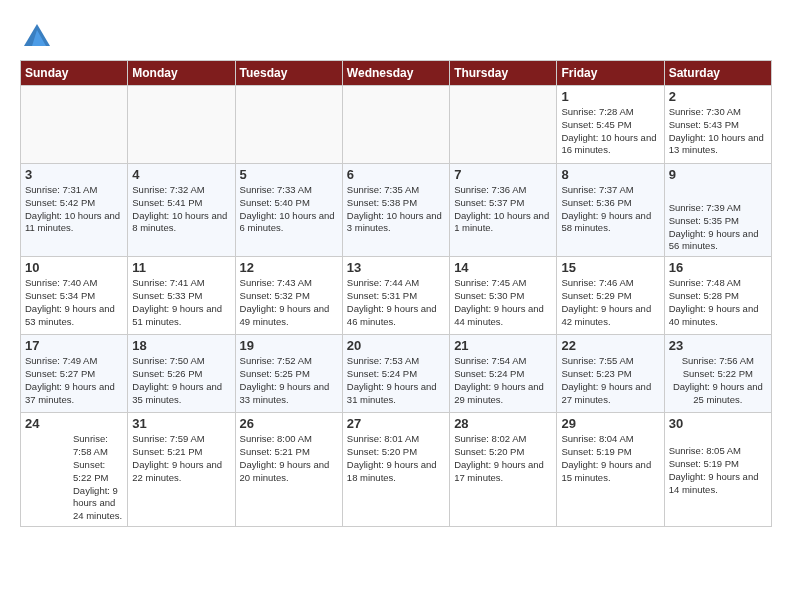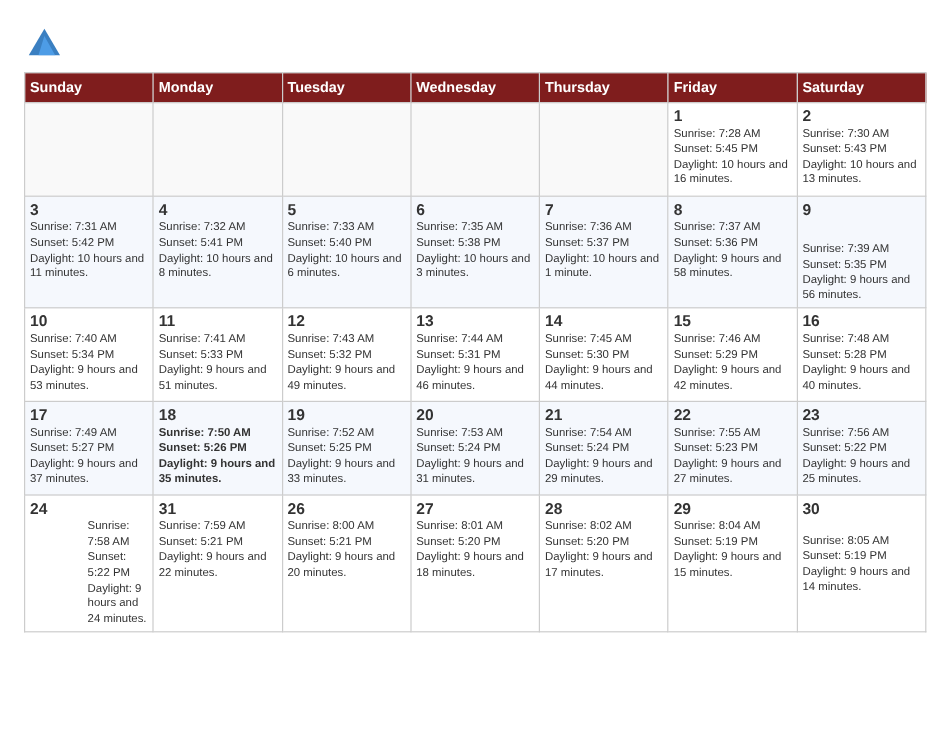--- a/index.html
+++ b/index.html
@@ -245,21 +245,21 @@
         </tr>
         <tr>
           <td>
             <span class="day-number">17</span>
             <div class="day-info" style="white-space: pre-line;">Sunrise: 7:49 AM
 Sunset: 5:27 PM
 Daylight: 9 hours and 37 minutes.</div>
           </td>
           <td>
             <span class="day-number">18</span>
-            <div class="day-info" style="white-space: pre-line; font-weight: bold;">Sunrise: 7:50 AM
+            <div class="day-info" style="white-space: pre-line;">Sunrise: 7:50 AM
 Sunset: 5:26 PM
 Daylight: 9 hours and 35 minutes.</div>
           </td>
           <td>
             <span class="day-number">19</span>
             <div class="day-info" style="white-space: pre-line;">Sunrise: 7:52 AM
 Sunset: 5:25 PM
 Daylight: 9 hours and 33 minutes.</div>
           </td>
           <td>
@@ -275,21 +275,21 @@
 Daylight: 9 hours and 29 minutes.</div>
           </td>
           <td>
             <span class="day-number">22</span>
             <div class="day-info" style="white-space: pre-line;">Sunrise: 7:55 AM
 Sunset: 5:23 PM
 Daylight: 9 hours and 27 minutes.</div>
           </td>
           <td>
             <span class="day-number">23</span>
-            <div class="day-info" style="white-space: pre-line;">Sunrise: 7:56 AM
+            <div class="day-info" style="white-space: pre-line; text-align: center;">Sunrise: 7:56 AM
 Sunset: 5:22 PM
 Daylight: 9 hours and 25 minutes.</div>
           </td>
         </tr>
         <tr>
           <td>
             <span class="day-number">24</span>
             <div class="day-info" style="white-space: pre-line; margin-left: 48px;">Sunrise: 7:58 AM
 Sunset: 5:22 PM
 Daylight: 9 hours and 24 minutes.</div>

